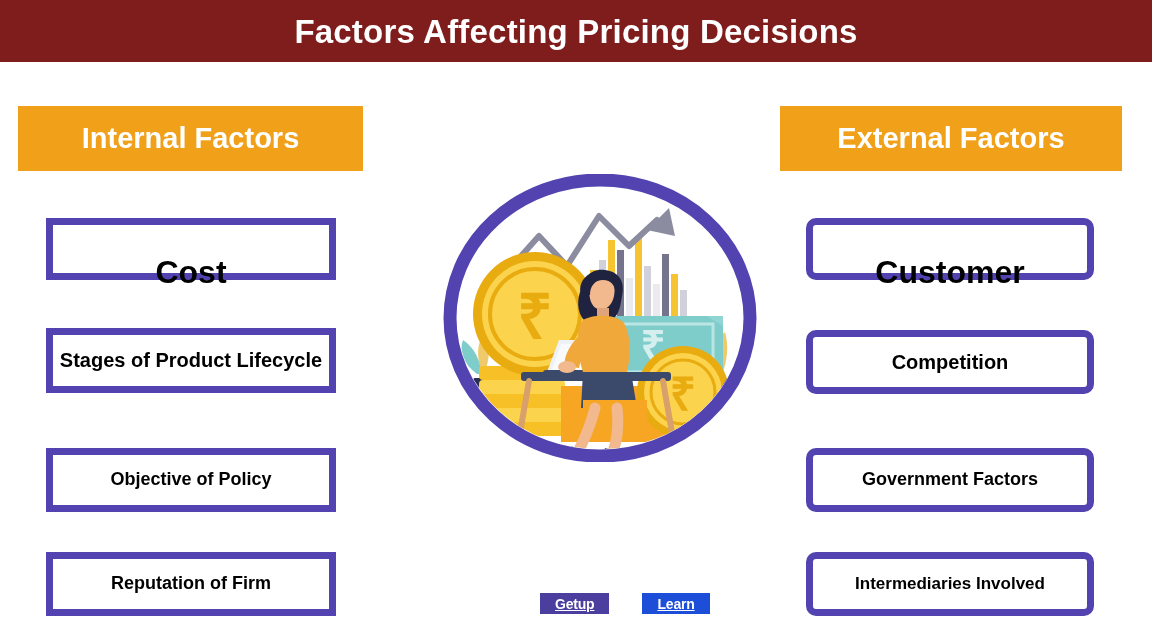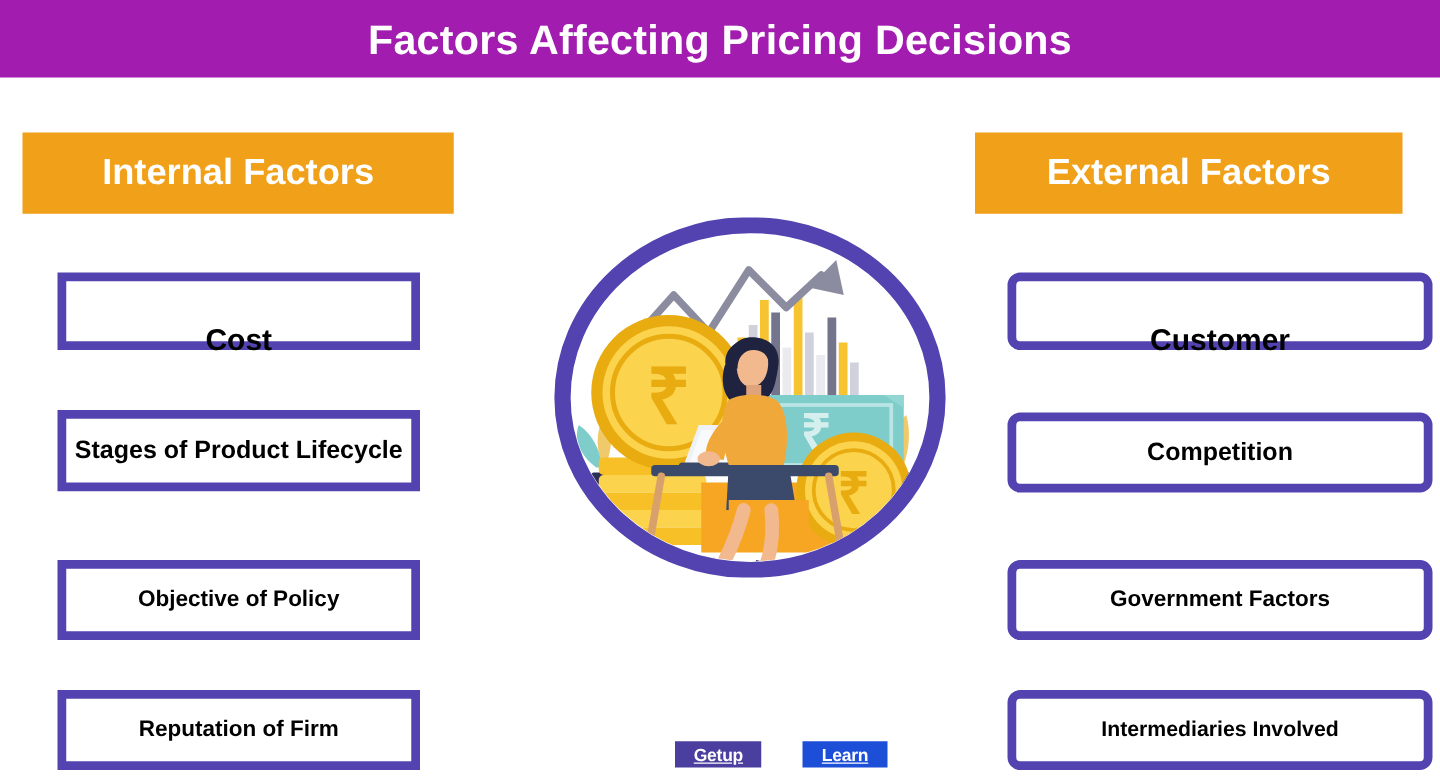--- a/index.html
+++ b/index.html
@@ -14,21 +14,21 @@
     overflow: hidden;
     position: relative;
   }
 
   
   .title-banner {
     position: absolute;
     left: 0; top: 0;
     width: 1152px;
     height: 62px;
-    background: #a21caf;
+    background: #7f1d1d;
     display: flex;
     align-items: center;
     justify-content: center;
   }
   .title-text {
     color: #ffffff;
     font-size: 33px;
     font-weight: bold;
     letter-spacing: 0.2px;
     line-height: 1;
@@ -72,27 +72,27 @@
   }
 
   
   .lbox { left: 46px; width: 290px; }
   .lbox.r0 { top: 218px; height: 62px; }
   .lbox.r1 { top: 328px; height: 65px; }
   .lbox.r2 { top: 448px; height: 64px; }
   .lbox.r3 { top: 552px; height: 64px; }
 
   
-  .rbox { left: 806px; width: 340px; border-radius: 10px; }
+  .rbox { left: 806px; width: 288px; border-radius: 10px; }
   .rbox.r0 { top: 218px; height: 62px; }
   .rbox.r1 { top: 330px; height: 64px; }
   .rbox.r2 { top: 448px; height: 64px; }
   .rbox.r3 { top: 552px; height: 64px; }
 
-  .fs-lg  { font-size: 24px; margin-top: 48px; }
+  .fs-lg  { font-size: 32px; margin-top: 48px; }
   .fs-md  { font-size: 20px; }
   .fs-sm  { font-size: 18px; }
   .fs-xs  { font-size: 17px; }
 
   
   .illustration-wrap {
     position: absolute;
     left: 443px;
     top: 174px;
     width: 314px;

